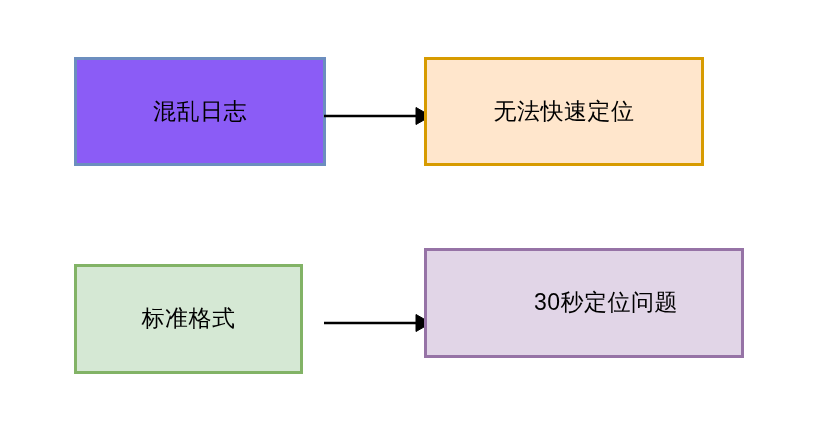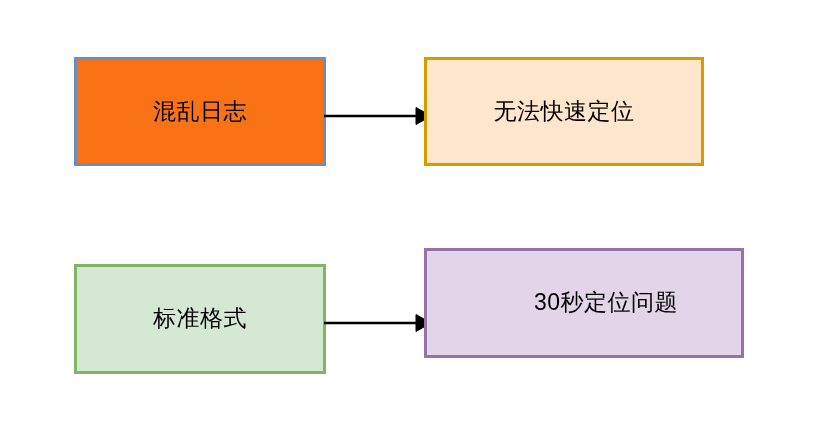--- a/index.html
+++ b/index.html
@@ -30,39 +30,39 @@
     font-size: 23px;
     line-height: 1.2;
     color: #000000;
     letter-spacing: 0.5px;
     white-space: nowrap;
     text-align: center;
   }
   
   #node-chaotic-logs   { left: 74px;  top: 57px;  width: 252px; height: 109px; }
   #node-cannot-locate  { left: 424px; top: 57px;  width: 280px; height: 109px; }
-  #node-standard-fmt   { left: 74px;  top: 264px; width: 252px; height: 110px; }
+  #node-standard-fmt   { left: 74px;  top: 264px; width: 229px; height: 110px; }
   #node-locate-30s     { left: 424px; top: 248px; width: 320px; height: 110px; padding-left: 44px; }
 
   .edge {
     position: absolute;
     left: 320px;
     width: 112px;
     height: 24px;
     overflow: visible;
   }
   #edge-top    { top: 104px; }
   #edge-bottom { top: 311px; }
 </style>
 </head>
 <body>
 
 <div id="canvas">
 
-  <div class="node" id="node-chaotic-logs" style="background:#f97316; border-color:#6c8ebf;">
+  <div class="node" id="node-chaotic-logs" style="background:#8b5cf6; border-color:#6c8ebf;">
     <span class="node-label">混乱日志</span>
   </div>
 
   <div class="edge" id="edge-top">
     <svg width="112" height="24" viewBox="0 0 112 24">
       <line x1="4" y1="12" x2="97" y2="12" stroke="#000000" stroke-width="2.6"></line>
       <polygon points="96,3.5 111,12 96,20.5" fill="#000000" stroke="#000000" stroke-width="1"></polygon>
     </svg>
   </div>
 

